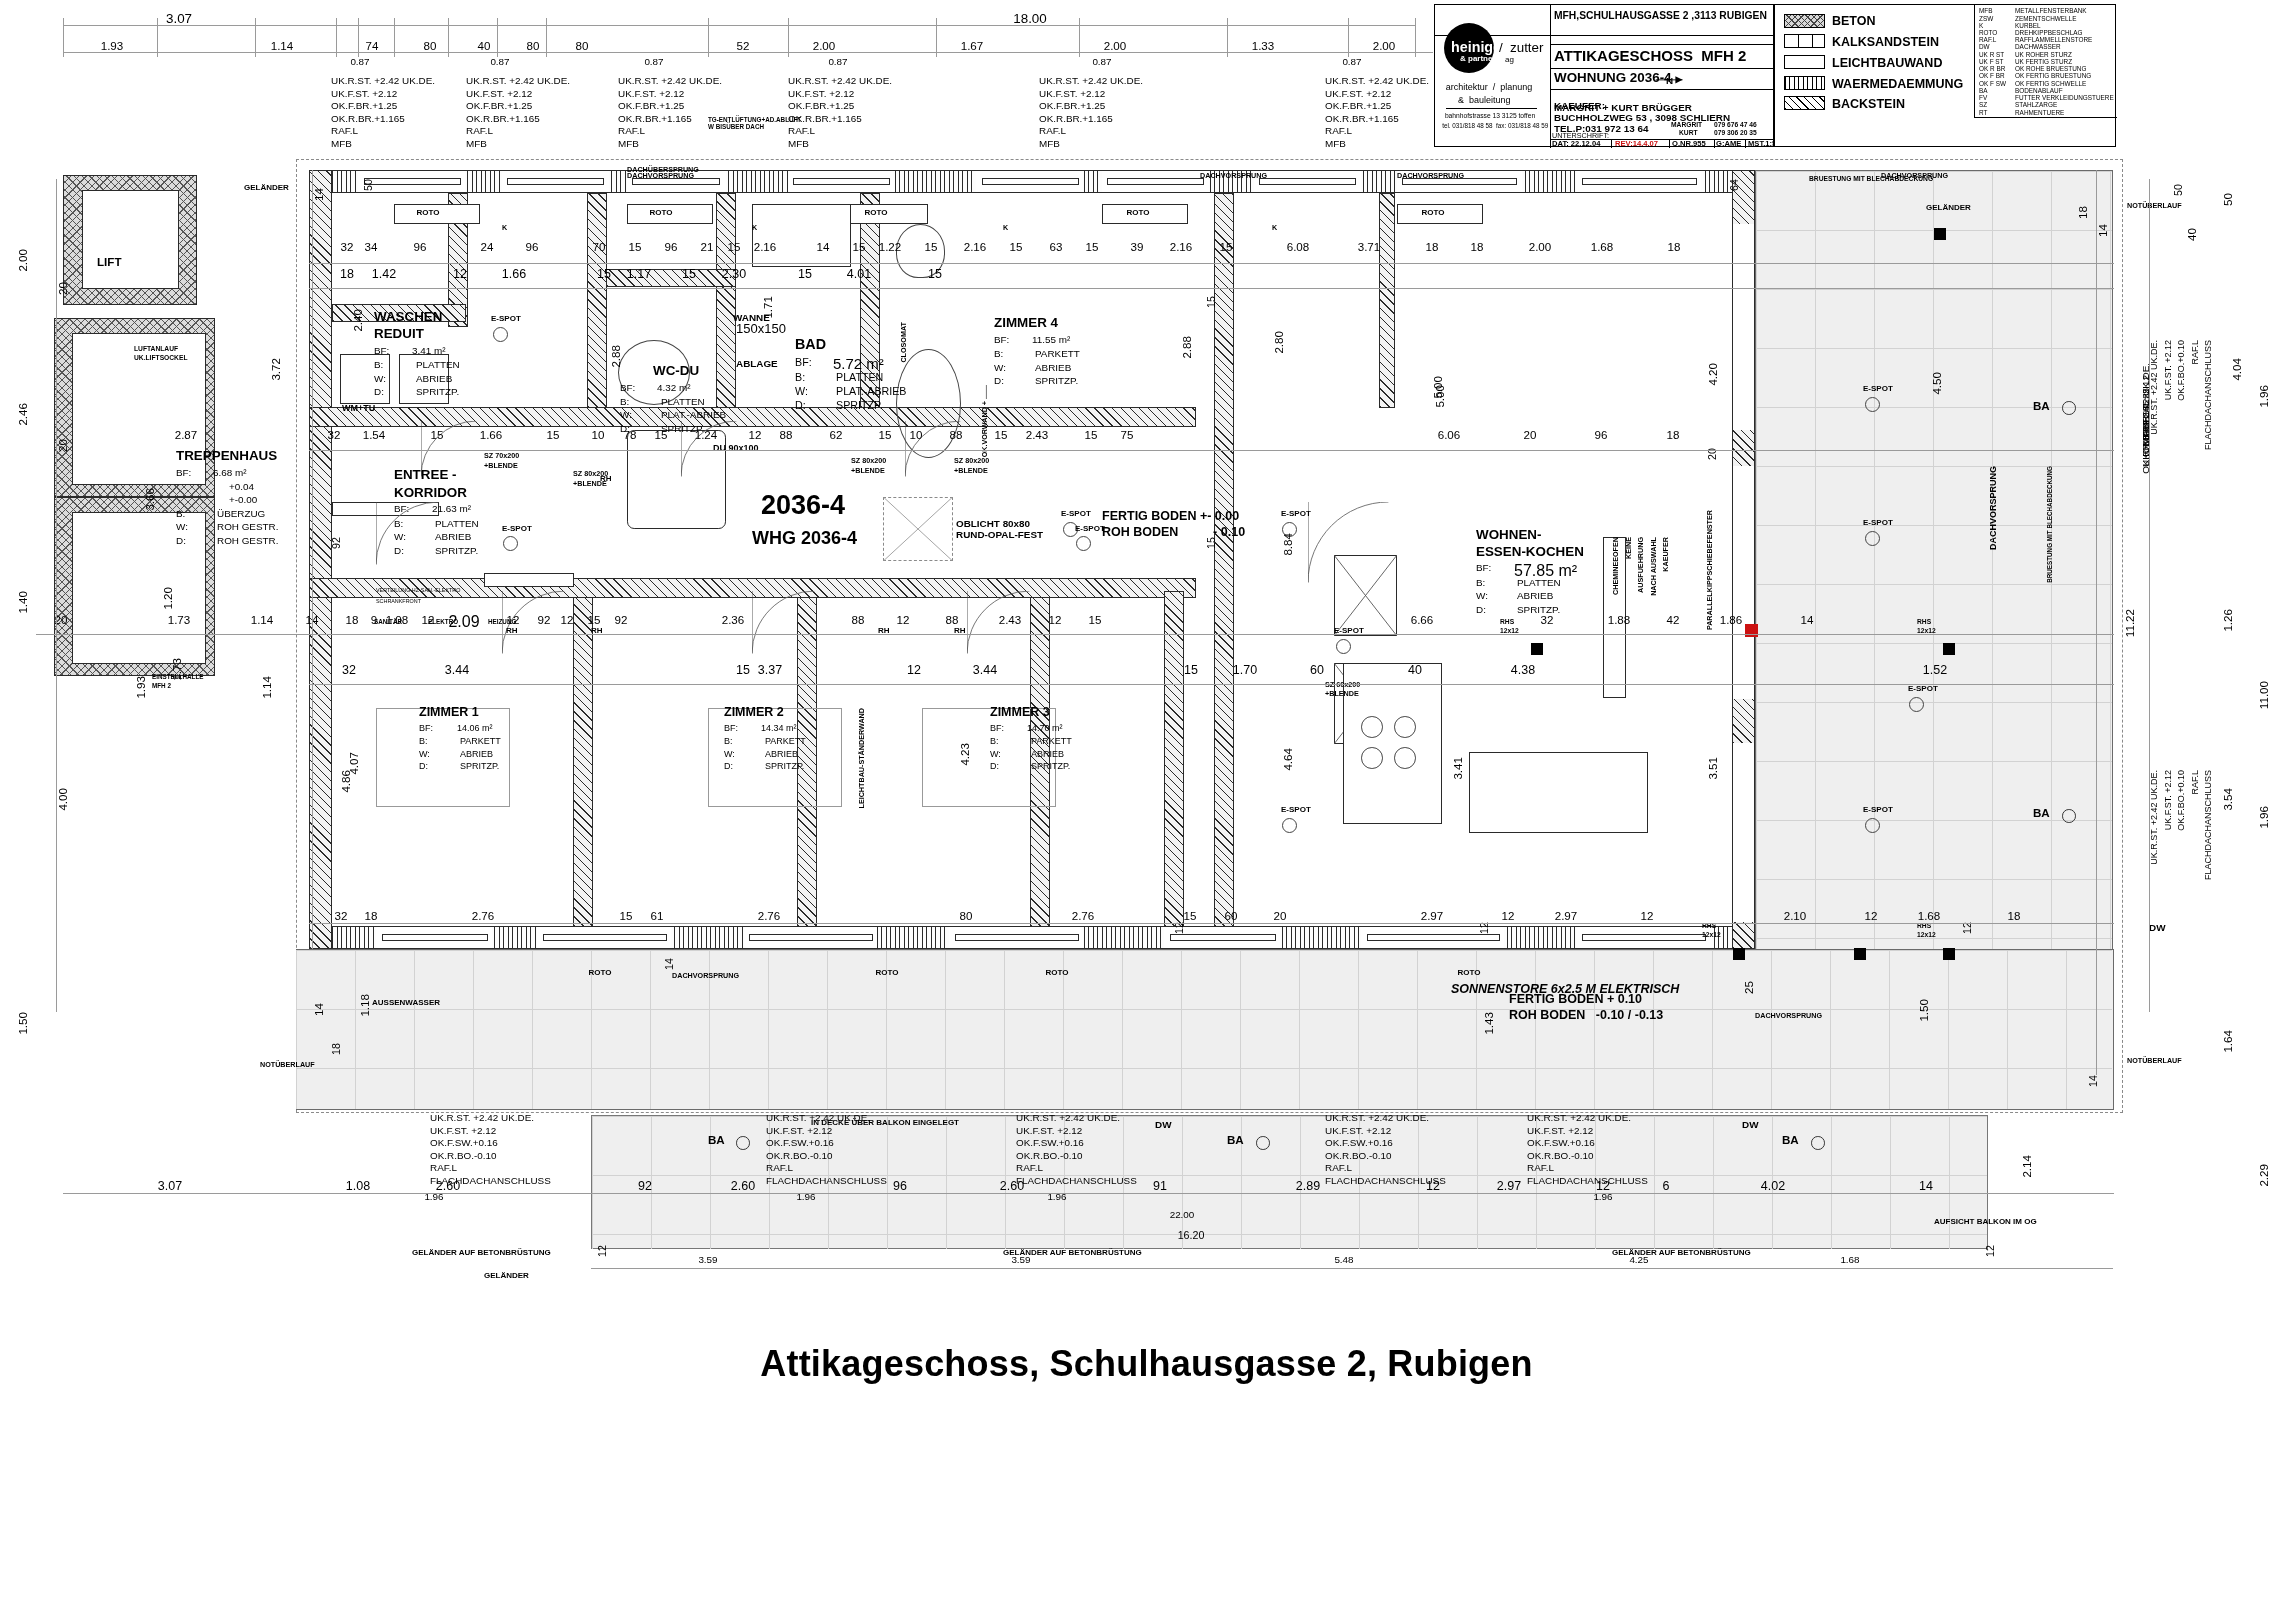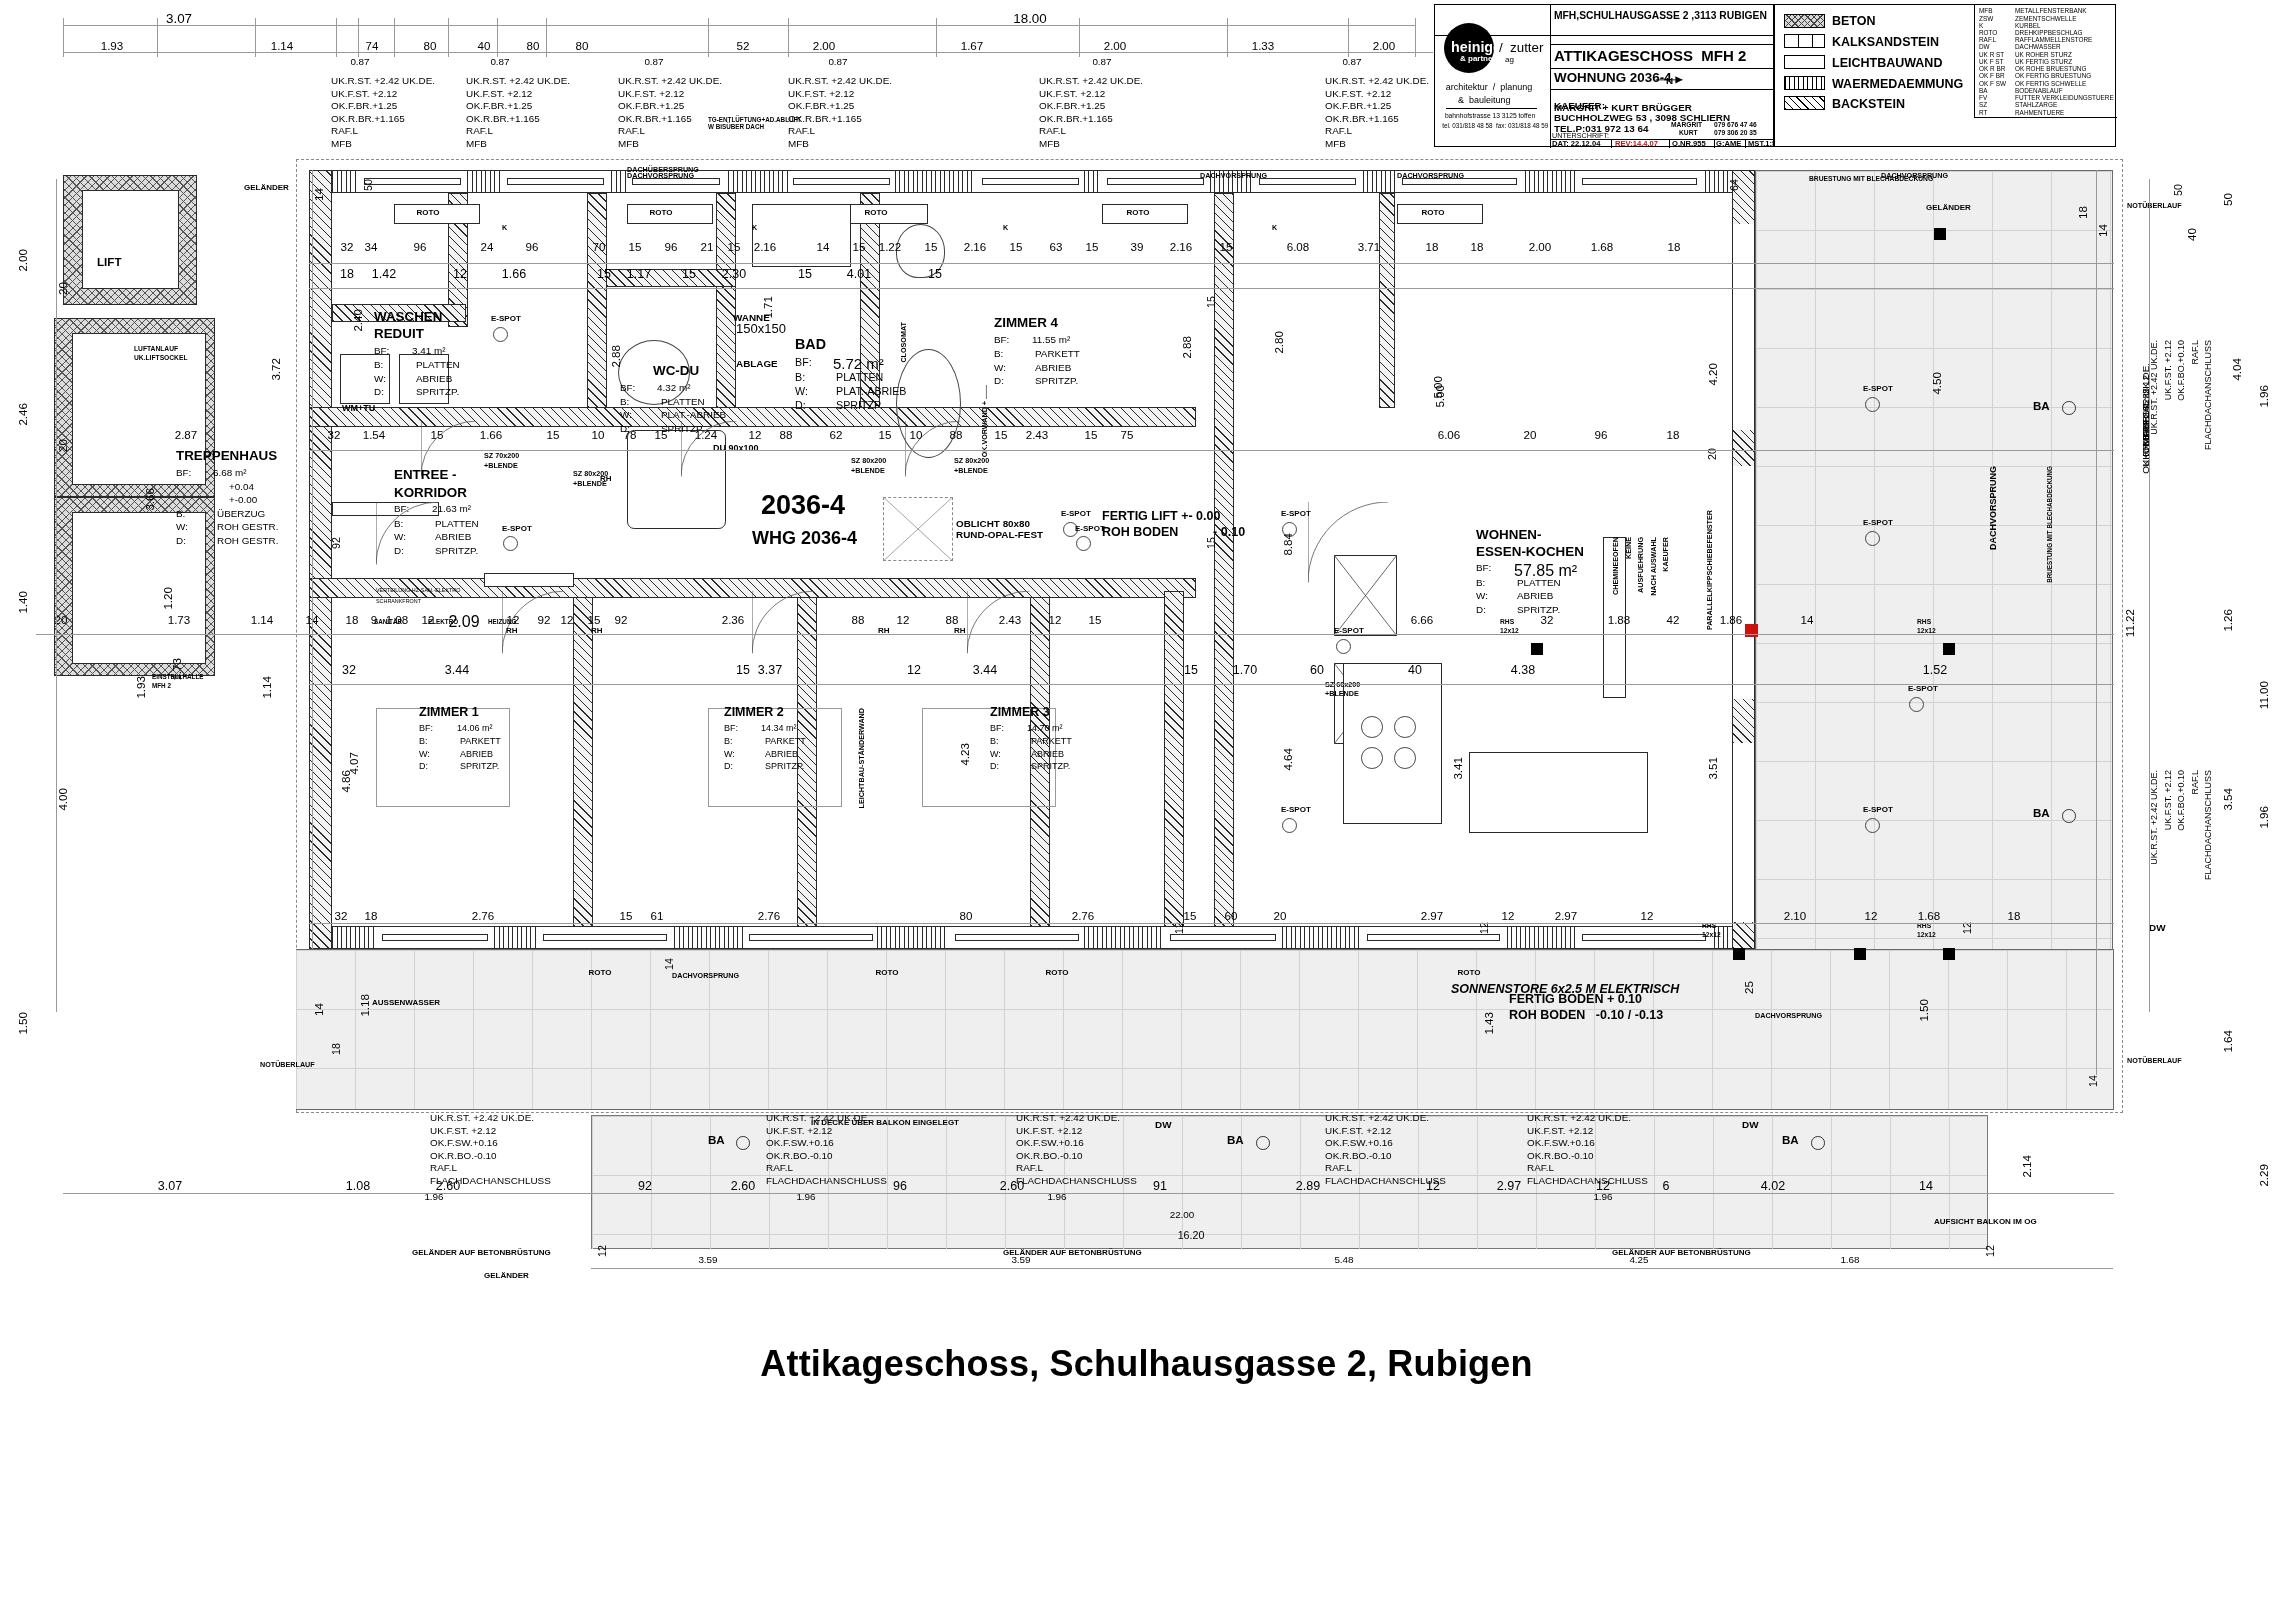--- a/index.html
+++ b/index.html
@@ -500,21 +500,21 @@
 <div id="annots">
     <div class="t" style="left:761px;top:490px;font-size:27px;font-weight:bold;">2036-4</div>
     <div class="t" style="left:752px;top:528px;font-size:18px;font-weight:bold;">WHG 2036-4</div>
     <div class="box-d" style="left:883px;top:497px;width:70px;height:64px;"></div>
     <svg class="abs" style="left:883px;top:497px;" width="70" height="64" viewBox="0 0 78 72">
       <line x1="0" y1="0" x2="78" y2="72" stroke="#999"></line>
       <line x1="78" y1="0" x2="0" y2="72" stroke="#999"></line>
     </svg>
     <div class="t" style="left:956px;top:518px;font-size:9.9px;font-weight:bold;">OBLICHT 80x80</div>
     <div class="t" style="left:956px;top:529px;font-size:9.9px;font-weight:bold;">RUND-OPAL-FEST</div>
-    <div class="t" style="left:1102px;top:509px;font-size:12.5px;font-weight:bold;">FERTIG LIFT +- 0.00</div>
+    <div class="t" style="left:1102px;top:509px;font-size:12.5px;font-weight:bold;">FERTIG BODEN +- 0.00</div>
     <div class="t" style="left:1102px;top:525px;font-size:12.5px;font-weight:bold;">ROH BODEN          - 0.10</div>
     <div class="t" style="left:1509px;top:992px;font-size:12.5px;font-weight:bold;">FERTIG BODEN + 0.10</div>
     <div class="t" style="left:1509px;top:1008px;font-size:12.5px;font-weight:bold;">ROH BODEN   -0.10 / -0.13</div>
     <div class="t" style="left:1451px;top:982px;font-size:12.5px;font-weight:bold;font-style:italic;">SONNENSTORE 6x2.5 M ELEKTRISCH</div>
     <div class="t" style="left:97px;top:255px;font-size:11.6px;font-weight:bold;">LIFT</div>
     <div class="t" style="left:342px;top:403px;font-size:9px;font-weight:bold;">WM+TU</div>
     <div class="t" style="left:733px;top:312px;font-size:9.9px;font-weight:bold;">WANNE</div>
     <div class="t" style="left:736px;top:322px;font-size:13px;font-weight:normal;">150x150</div>
     <div class="t" style="left:736px;top:358px;font-size:9.9px;font-weight:bold;">ABLAGE</div>
     <div class="t" style="left:713px;top:443px;font-size:9px;font-weight:bold;">DU 90x100</div>

